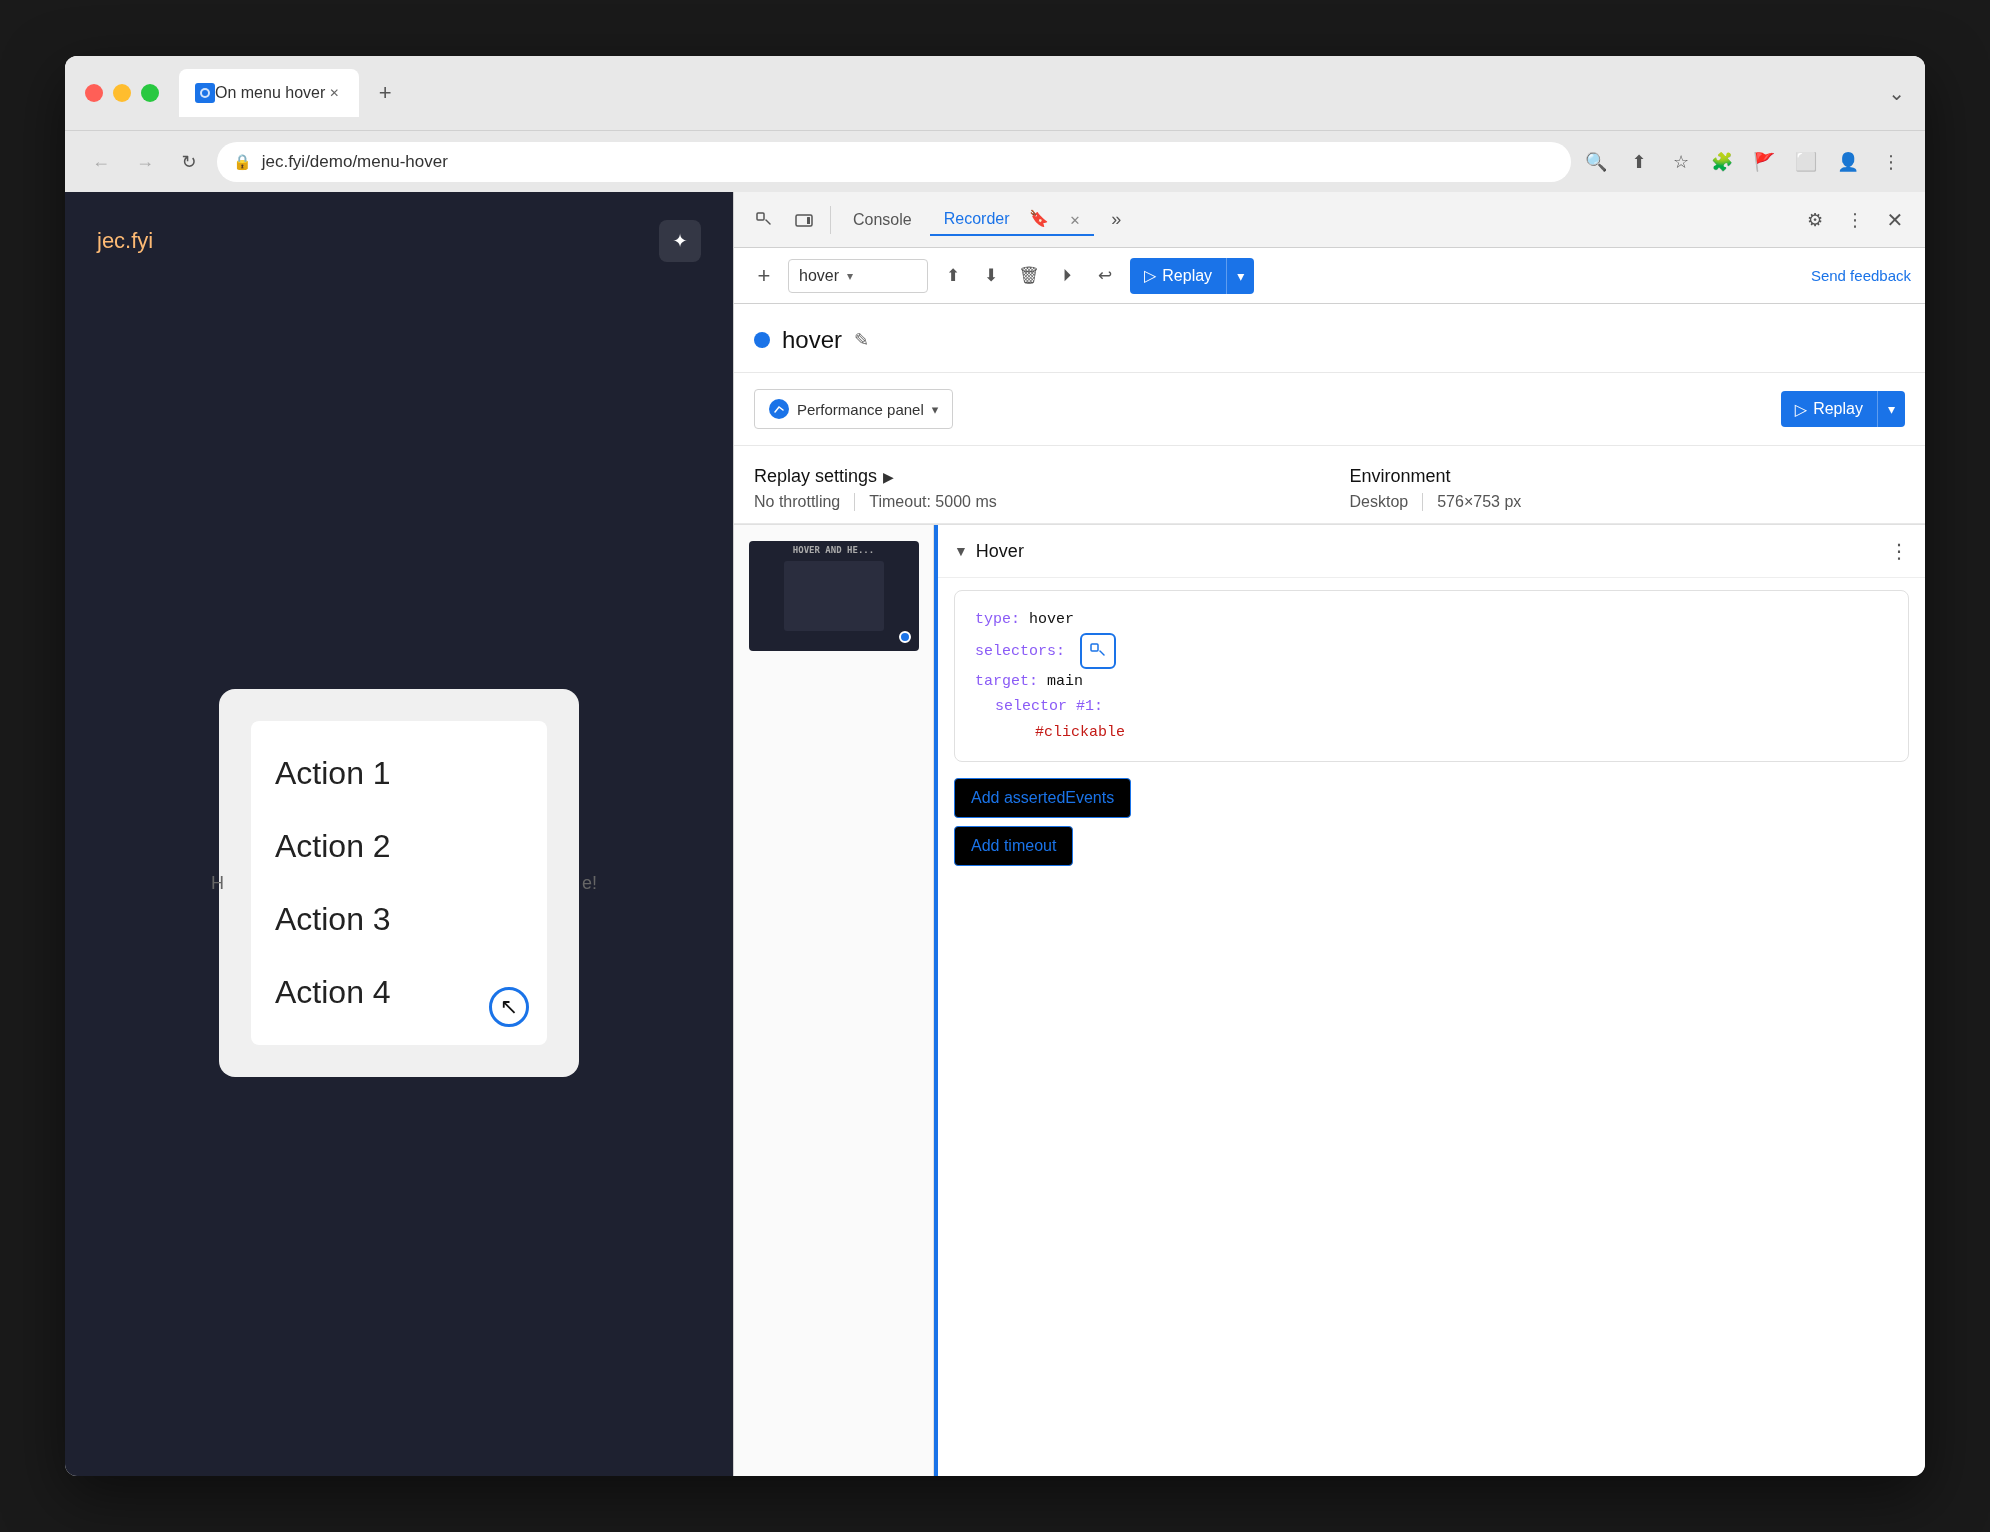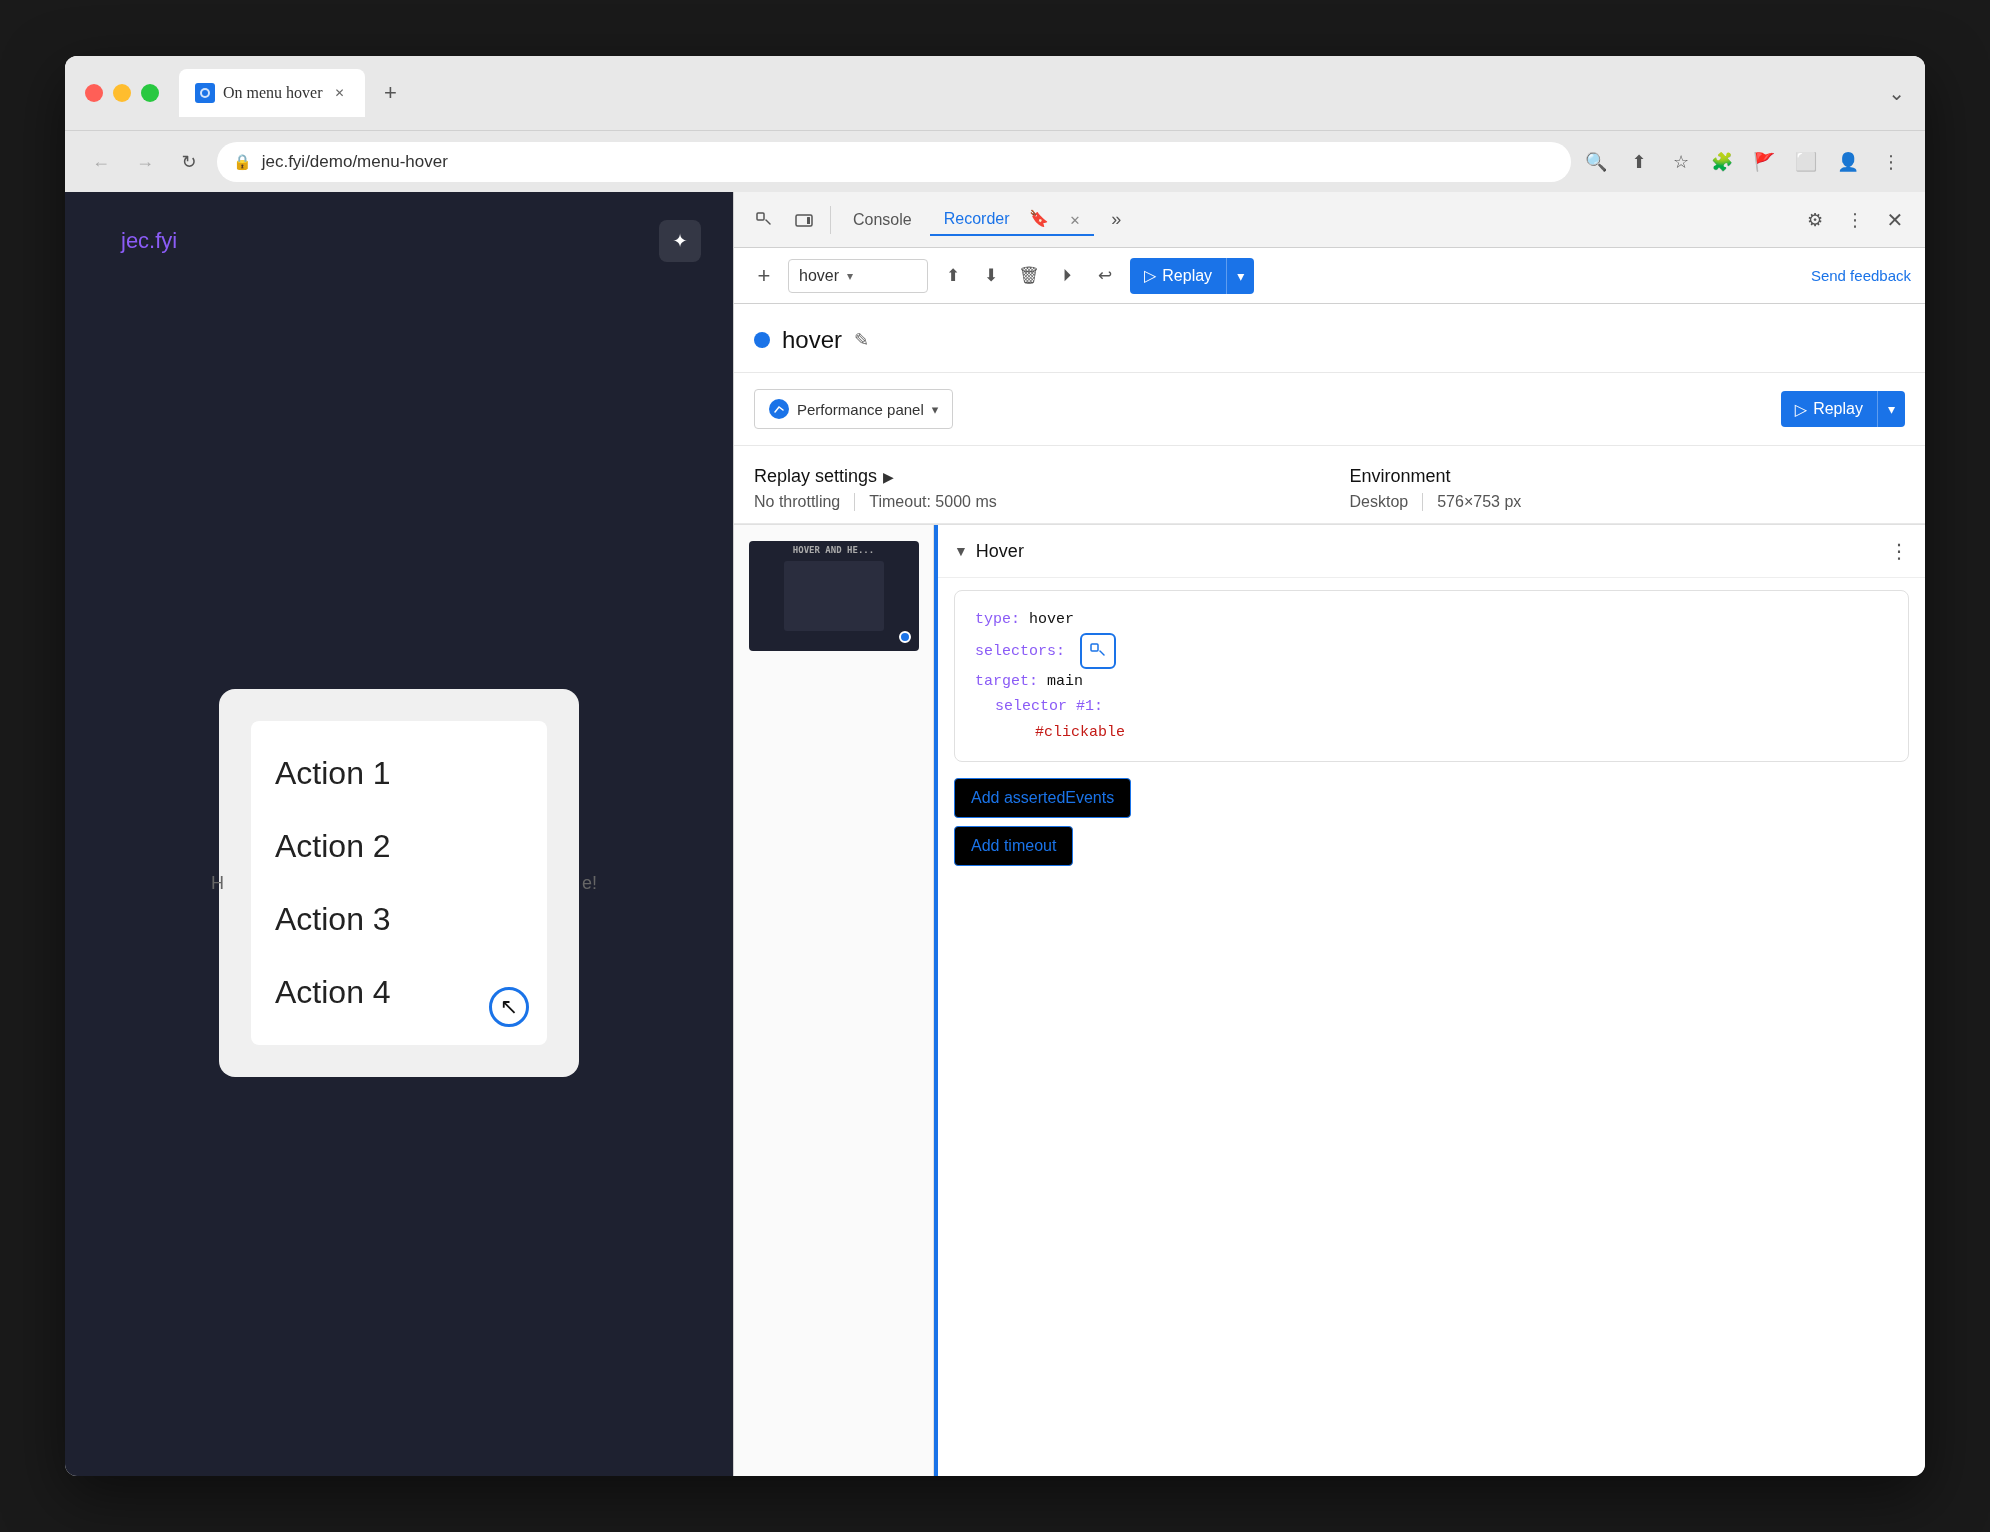--- a/index.html
+++ b/index.html
@@ -50,25 +50,23 @@
       align-items: center;
       flex: 1;
       gap: 8px;
     }
     .tab {
       background: #ffffff;
       border-radius: 8px 8px 0 0;
       padding: 10px 16px;
       display: flex;
       align-items: center;
-      gap: 8px;
       font-size: 16px;
       color: #333;
       height: 48px;
-      font-family: Liberation Serif, serif;
     }
     .tab-favicon {
       width: 20px;
       height: 20px;
       background: #1a73e8;
       border-radius: 3px;
       display: flex;
       align-items: center;
       justify-content: center;
       font-size: 10px;
@@ -173,24 +171,23 @@
       flex-direction: column;
       flex-shrink: 0;
     }
     .page-header {
       padding: 28px 32px;
       display: flex;
       align-items: center;
       justify-content: space-between;
     }
     .page-title {
-      color: #8b5cf6;
+      color: #fdba74;
       font-size: 22px;
       font-weight: 500;
-      margin-left: 24px;
     }
     .theme-toggle {
       width: 42px;
       height: 42px;
       background: rgba(255,255,255,0.1);
       border-radius: 8px;
       display: flex;
       align-items: center;
       justify-content: center;
       color: #fff;

